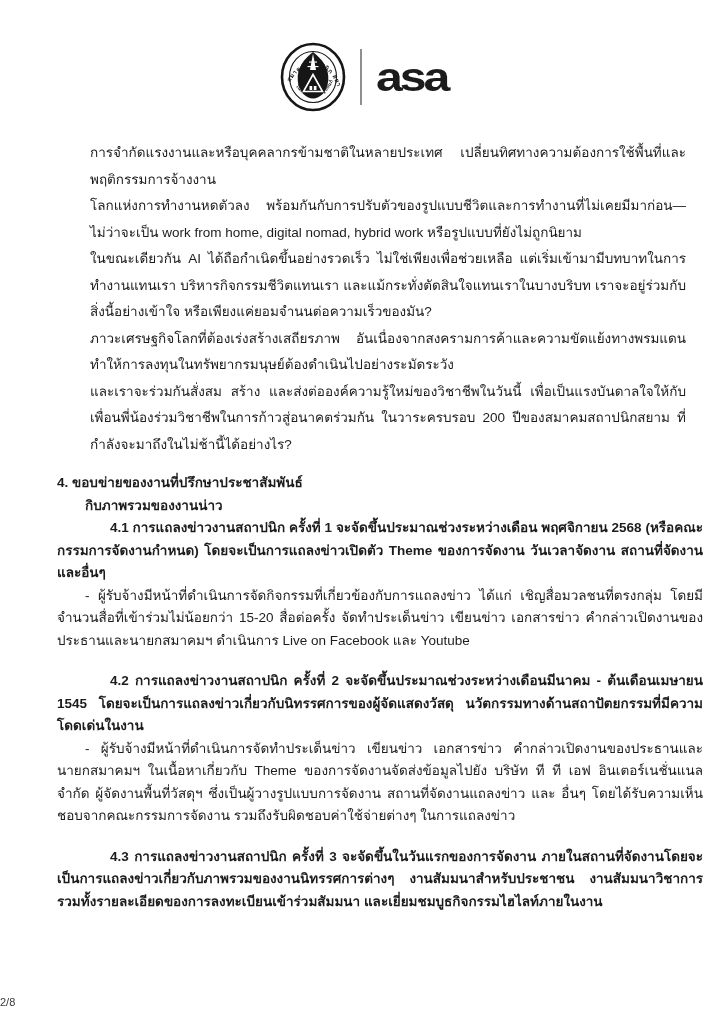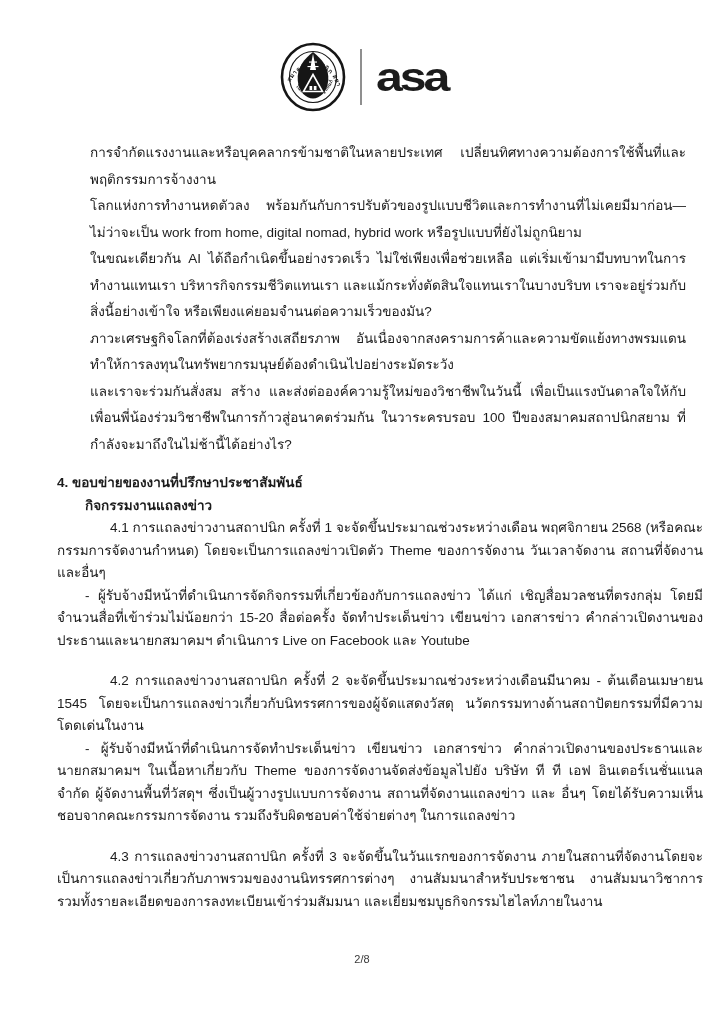--- a/index.html
+++ b/index.html
@@ -61,28 +61,28 @@
   }
   .scope h3{
     font-size:13.5px;
     font-weight:bold;
     margin:0;
     padding-left:28px;
   }
   .scope-item{margin:0 0 18px 0;}
   .scope-item:last-child{margin-bottom:0;}
   .scope-item p{margin:0;}
-  .para-num{text-indent:53px;}
+  .para-num{text-indent:53px;font-weight:bold;}
   .para-bullet{text-indent:28px;}
   
   .footer{
     position:absolute;
-    left:0;top:953px;
+    left:0;top:996px;
     width:100%;
-    text-align:center;
+    text-align:left;
     font-size:11px;
     color:#3a3a3a;
   }
 </style>
 </head>
 <body>
 
 <div class="page">
 
   <div class="header">
@@ -109,26 +109,26 @@
     </svg>
     <div class="logo-divider"></div>
     <span class="asa-logotype">asa</span>
   </div>
 
   <div class="intro">
     <p>การจำกัดแรงงานและหรือบุคคลากรข้ามชาติในหลายประเทศ เปลี่ยนทิศทางความต้องการใช้พื้นที่และพฤติกรรมการจ้างงาน</p>
     <p>โลกแห่งการทำงานหดตัวลง พร้อมกันกับการปรับตัวของรูปแบบชีวิตและการทำงานที่ไม่เคยมีมาก่อน—ไม่ว่าจะเป็น work from home, digital nomad, hybrid work หรือรูปแบบที่ยังไม่ถูกนิยาม</p>
     <p>ในขณะเดียวกัน AI ได้ถือกำเนิดขึ้นอย่างรวดเร็ว ไม่ใช่เพียงเพื่อช่วยเหลือ แต่เริ่มเข้ามามีบทบาทในการทำงานแทนเรา บริหารกิจกรรมชีวิตแทนเรา และแม้กระทั่งตัดสินใจแทนเราในบางบริบท เราจะอยู่ร่วมกับสิ่งนี้อย่างเข้าใจ หรือเพียงแค่ยอมจำนนต่อความเร็วของมัน?</p>
     <p>ภาวะเศรษฐกิจโลกที่ต้องเร่งสร้างเสถียรภาพ อันเนื่องจากสงครามการค้าและความขัดแย้งทางพรมแดน ทำให้การลงทุนในทรัพยากรมนุษย์ต้องดำเนินไปอย่างระมัดระวัง</p>
-    <p>และเราจะร่วมกันสั่งสม สร้าง และส่งต่อองค์ความรู้ใหม่ของวิชาชีพในวันนี้ เพื่อเป็นแรงบันดาลใจให้กับเพื่อนพี่น้องร่วมวิชาชีพในการก้าวสู่อนาคตร่วมกัน ในวาระครบรอบ 100 ปีของสมาคมสถาปนิกสยาม ที่กำลังจะมาถึงในไม่ช้านี้ได้อย่างไร?</p>
+    <p>และเราจะร่วมกันสั่งสม สร้าง และส่งต่อองค์ความรู้ใหม่ของวิชาชีพในวันนี้ เพื่อเป็นแรงบันดาลใจให้กับเพื่อนพี่น้องร่วมวิชาชีพในการก้าวสู่อนาคตร่วมกัน ในวาระครบรอบ 200 ปีของสมาคมสถาปนิกสยาม ที่กำลังจะมาถึงในไม่ช้านี้ได้อย่างไร?</p>
   </div>
 
   <div class="scope">
     <h2>4. ขอบข่ายของงานที่ปรึกษาประชาสัมพันธ์</h2>
-    <h3>กิจกรรมงานแถลงข่าว</h3>
+    <h3>กิบภาพรวมของงานน่าว</h3>
 
     <div class="scope-item">
       <p class="para-num">4.1 การแถลงข่าวงานสถาปนิก ครั้งที่ 1 จะจัดขึ้นประมาณช่วงระหว่างเดือน พฤศจิกายน 2568 (หรือคณะกรรมการจัดงานกำหนด) โดยจะเป็นการแถลงข่าวเปิดตัว Theme ของการจัดงาน วันเวลาจัดงาน สถานที่จัดงานและอื่นๆ</p>
       <p class="para-bullet">- ผู้รับจ้างมีหน้าที่ดำเนินการจัดกิจกรรมที่เกี่ยวข้องกับการแถลงข่าว ได้แก่ เชิญสื่อมวลชนที่ตรงกลุ่ม โดยมีจำนวนสื่อที่เข้าร่วมไม่น้อยกว่า 15-20 สื่อต่อครั้ง จัดทำประเด็นข่าว เขียนข่าว เอกสารข่าว คำกล่าวเปิดงานของประธานและนายกสมาคมฯ ดำเนินการ Live on Facebook และ Youtube</p>
     </div>
 
     <div class="scope-item">
       <p class="para-num">4.2 การแถลงข่าวงานสถาปนิก ครั้งที่ 2 จะจัดขึ้นประมาณช่วงระหว่างเดือนมีนาคม - ต้นเดือนเมษายน 1545 โดยจะเป็นการแถลงข่าวเกี่ยวกับนิทรรศการของผู้จัดแสดงวัสดุ นวัตกรรมทางด้านสถาปัตยกรรมที่มีความโดดเด่นในงาน</p>
       <p class="para-bullet">- ผู้รับจ้างมีหน้าที่ดำเนินการจัดทำประเด็นข่าว เขียนข่าว เอกสารข่าว คำกล่าวเปิดงานของประธานและนายกสมาคมฯ ในเนื้อหาเกี่ยวกับ Theme ของการจัดงานจัดส่งข้อมูลไปยัง บริษัท ที ที เอฟ อินเตอร์เนชั่นแนล จำกัด ผู้จัดงานพื้นที่วัสดุฯ ซึ่งเป็นผู้วางรูปแบบการจัดงาน สถานที่จัดงานแถลงข่าว และ อื่นๆ โดยได้รับความเห็นชอบจากคณะกรรมการจัดงาน รวมถึงรับผิดชอบค่าใช้จ่ายต่างๆ ในการแถลงข่าว</p>
     </div>

